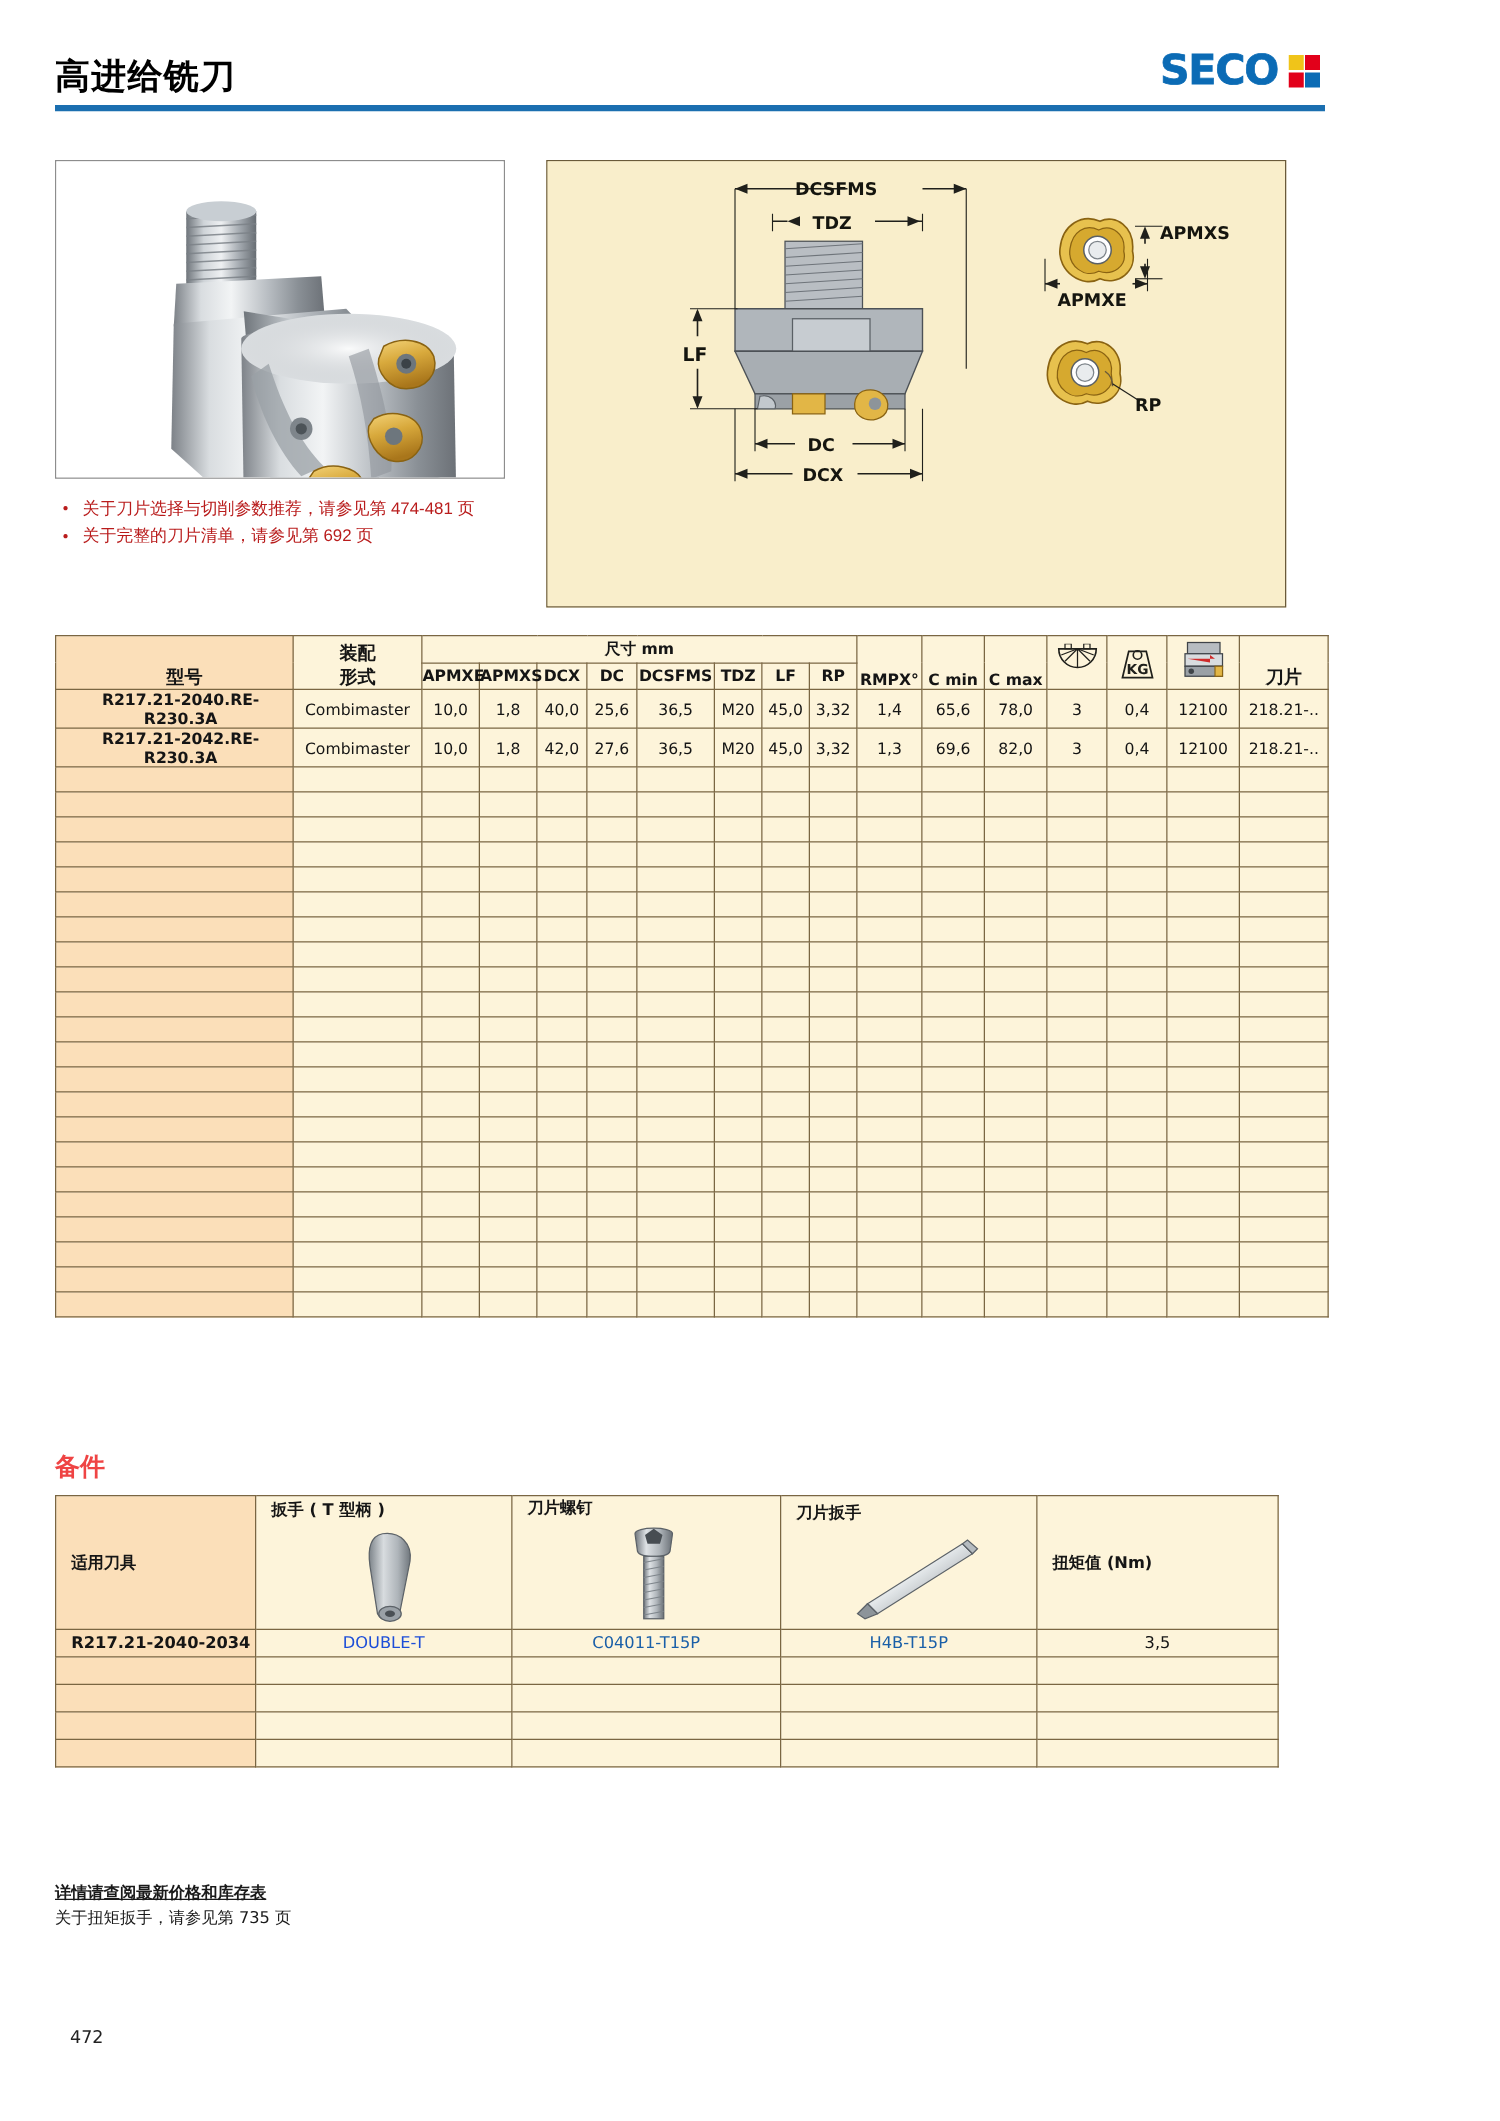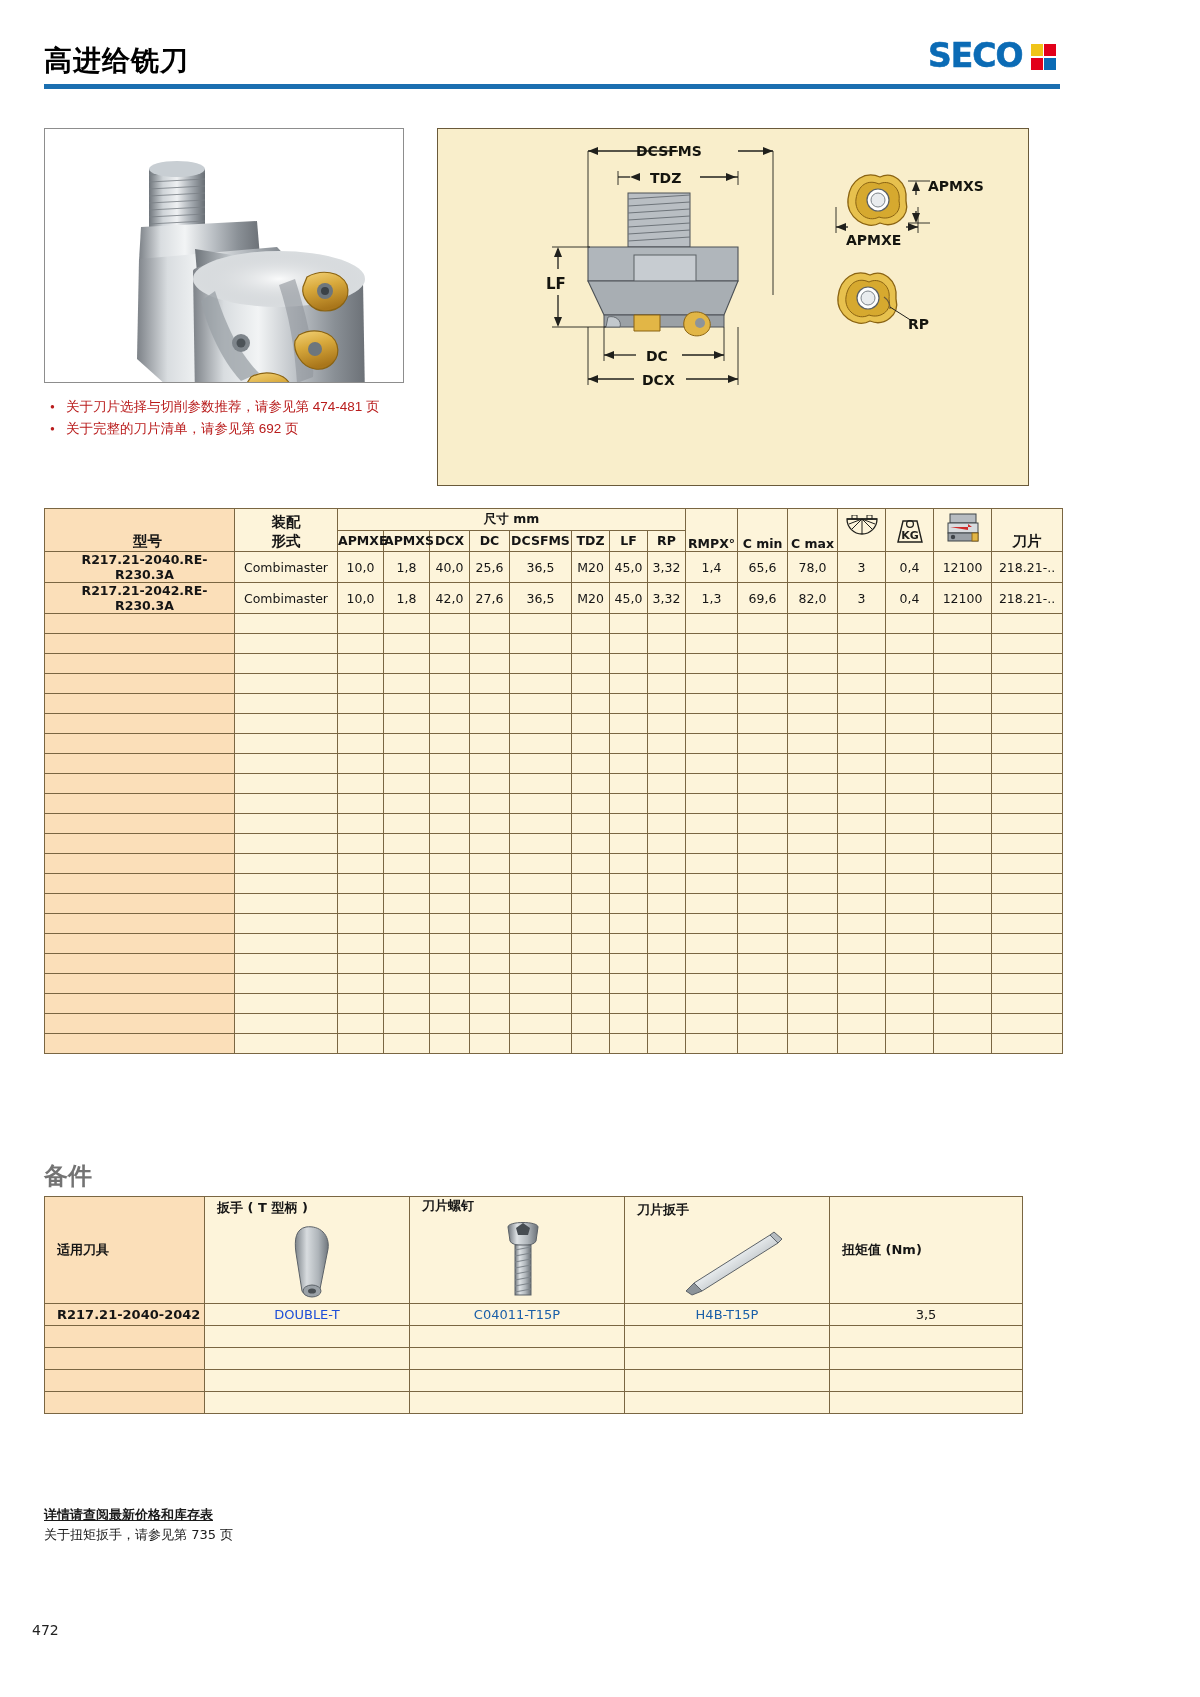--- a/index.html
+++ b/index.html
@@ -75,42 +75,42 @@
   .hdr-tall { height:108px; vertical-align:bottom; }
   .hdr-label { height:28px; }
   .dim-span { height:44px; vertical-align:middle; font-family:"DejaVu Serif",serif; font-size:14px;}
   .cn { font-family:"DejaVu Serif", serif; font-size:14.5px; font-weight:bold; }
   .empty-row td { height:20.5px; }
   .icon-cell { padding:2px 0 !important; }
 
   
   .acc-title {
     position:absolute; left:44px; top:1160px;
-    font-family:"DejaVu Serif", serif; font-weight:bold; font-size:24px; color:#737373;
+    font-family:"DejaVu Serif", serif; font-weight:bold; font-size:20px; color:#ef4444;
   }
   .acc-wrap { position:absolute; left:44px; top:1196px; width:978px; }
   table.acc { border-collapse:collapse; width:978px; table-layout:fixed; }
   table.acc td {
     border:1px solid #7a6642; background:#fdf4da; font-size:13px;
     font-family:"DejaVu Sans", sans-serif; text-align:center; height:22px; padding:0;
     color:#151515;
   }
   .acc-hdr { text-align:left !important; padding-left:12px !important; vertical-align:top;
              font-family:"DejaVu Serif",serif; font-weight:bold; font-size:14px; }
   .acc-hdr-first { background:#fbdfb9 !important; }
   .acc-img-row td { height:118px; vertical-align:middle; }
   .acc-first { background:#fbdfb9 !important; text-align:left !important; padding-left:12px !important;
                font-weight:bold; font-size:12.5px; }
   .acc-link { color:#1a5fa8; }
 
   
   .footnotes { position:absolute; left:44px; top:1505px; }
   .fn1 { font-family:"DejaVu Sans", sans-serif; font-weight:bold; font-size:13px; line-height:20px;text-decoration:underline; }
   .fn2 { font-family:"DejaVu Sans", sans-serif; font-size:13px; line-height:20px; }
-  .page-num { position:absolute; left:32px; top:1622px; font-size:14px;
+  .page-num { position:absolute; left:56px; top:1622px; font-size:14px;
               font-family:"DejaVu Sans", sans-serif; color:#222; }
 
   
   svg { display:block; }
 </style>
 </head>
 <body>
 
 <div class="page">
 
@@ -959,21 +959,21 @@
                 <path d="M24 62 L16 54 L8 62 L14 66 Z" fill="#8d949a" stroke="#5c6268" stroke-width="1"></path>
                 <path d="M92 6 L100 14 L104 10 L96 3 Z" fill="#b5bbc0" stroke="#5c6268" stroke-width="1"></path>
               </svg>
             </div>
           </td>
           <td class="acc-hdr">扭矩值 (Nm)</td>
         </tr>
       </tbody>
       <tbody id="acc-tbody">
           <tr>
-            <td class="acc-first">R217.21-2040-2042</td>
+            <td class="acc-first">R217.21-2040-2034</td>
             <td class="acc-link" style="color: #1d4ed8;">DOUBLE-T</td>
             <td class="acc-link" style="color: rgb(26, 95, 168);">C04011-T15P</td>
             <td class="acc-link" style="color: rgb(26, 95, 168);">H4B-T15P</td>
             <td>3,5</td>
           </tr>
           <tr>
             <td class="acc-first">&nbsp;</td>
             <td>&nbsp;</td>
             <td>&nbsp;</td>
             <td>&nbsp;</td>

